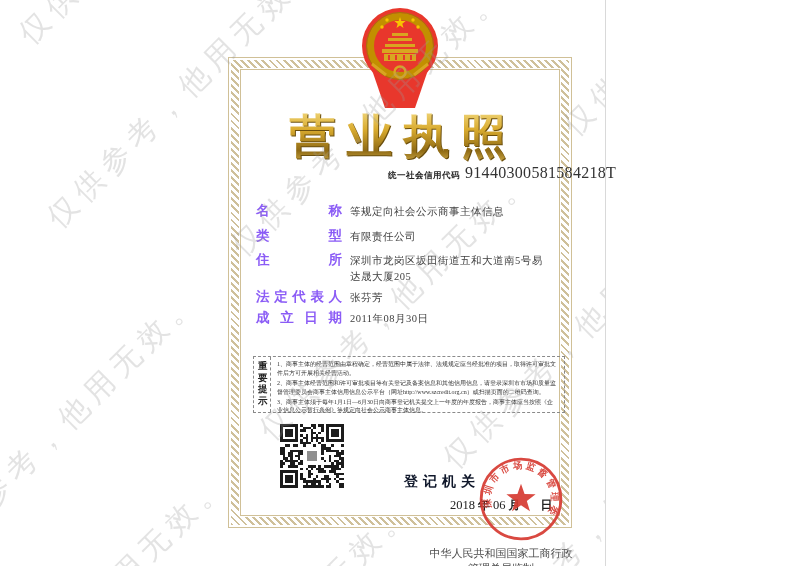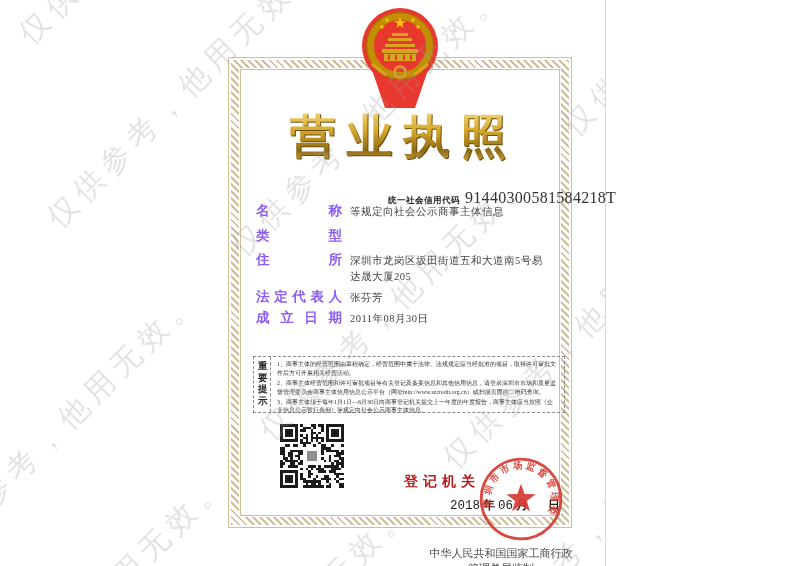--- a/index.html
+++ b/index.html
@@ -25,21 +25,21 @@
 
   .emblem{position:absolute;left:352px;top:6px;width:96px;height:102px;z-index:2;}
 
   .title{position:absolute;left:228px;top:106px;width:344px;text-align:center;z-index:2;
          font-family:"Liberation Serif",serif;font-weight:bold;font-size:46px;
          letter-spacing:11px;padding-left:7px;box-sizing:border-box;
          background:linear-gradient(180deg,#f6e08c 0%,#d9ab2f 38%,#8f6a14 72%,#e9c65e 100%);
          -webkit-background-clip:text;background-clip:text;color:transparent;
          filter:drop-shadow(1px 1px 0 #6b4f0e);}
 
-  .credit-row{position:absolute;left:388px;top:164px;display:flex;align-items:baseline;gap:5px;z-index:2;margin-top:25px;}
+  .credit-row{position:absolute;left:388px;top:164px;display:flex;align-items:baseline;gap:5px;z-index:2;}
   .credit-label{font-size:8.5px;font-weight:bold;color:#222;letter-spacing:.5px;}
   .credit-code{font-size:16px;color:#333;font-family:"Liberation Serif",serif;letter-spacing:.3px;}
 
   
   .field-label{position:absolute;left:256px;width:86px;font-size:13.5px;font-weight:bold;color:#8b5cf6;
                text-align:justify;text-align-last:justify;z-index:2;}
   .field-value{position:absolute;left:350px;width:200px;font-size:10.5px;color:#3f3f3f;
                font-family:"Liberation Serif",serif;line-height:1.5;letter-spacing:.5px;z-index:2;}
 
   
@@ -48,24 +48,24 @@
   .notice-side{width:17px;box-sizing:border-box;border-right:1px dashed #8a8a8a;
                font-size:9.5px;font-weight:bold;color:#222;line-height:11.5px;
                padding:3px 1px 3px 4px;word-break:break-all;}
   .notice-body{flex:1;padding:3px 6px 2px 6px;font-size:6px;line-height:1.45;color:#333;
                font-family:"Liberation Serif",serif;}
   .notice-body p{margin:0 0 1.5px 0;}
 
   .qr{position:absolute;left:280px;top:424px;width:64px;height:64px;z-index:2;}
 
   .reg-label{position:absolute;left:404px;top:473px;font-size:14px;font-weight:bold;
-             letter-spacing:5px;color:#b91c1c;z-index:2;}
+             letter-spacing:5px;color:#0f172a;z-index:2;}
   .date-row{position:absolute;left:450px;top:497px;display:flex;align-items:baseline;gap:3px;
             font-size:12.5px;color:#222;z-index:2;}
-  .date-num{font-family:Liberation Mono, monospace;}
+  .date-num{font-family:Liberation Serif, serif;}
   .date-unit{font-weight:bold;font-size:12px;}
   .date-day-gap{display:inline-block;width:14px;}
 
   .seal{position:absolute;left:477px;top:451px;width:88px;height:96px;z-index:40;opacity:.92;}
 
   .footer{position:absolute;left:428px;top:546px;width:146px;text-align:center;
           font-size:11px;color:#4a4a4a;z-index:2;}
 </style>
 </head>
 <body>
@@ -112,20 +112,21 @@
 
   <div class="credit-row">
     <span class="credit-label">统一社会信用代码</span>
     <span class="credit-code">91440300581584218T</span>
   </div>
 
   <div class="field-label" style="top:202px">名称</div>
   <div class="field-value" style="top:204px">等规定向社会公示商事主体信息</div>
 
   <div class="field-label" style="top:227px">类型</div>
+  <div class="field-value" style="top:229px">有限责任公司</div>
 
   <div class="field-label" style="top:251px">住所</div>
   <div class="field-value" style="top:253px">深圳市龙岗区坂田街道五和大道南5号易达晟大厦205</div>
 
   <div class="field-label" style="top:288px">法定代表人</div>
   <div class="field-value" style="top:290px">张芬芳</div>
 
   <div class="field-label" style="top:309px">成立日期</div>
   <div class="field-value" style="top:311px">2011年08月30日</div>
 

